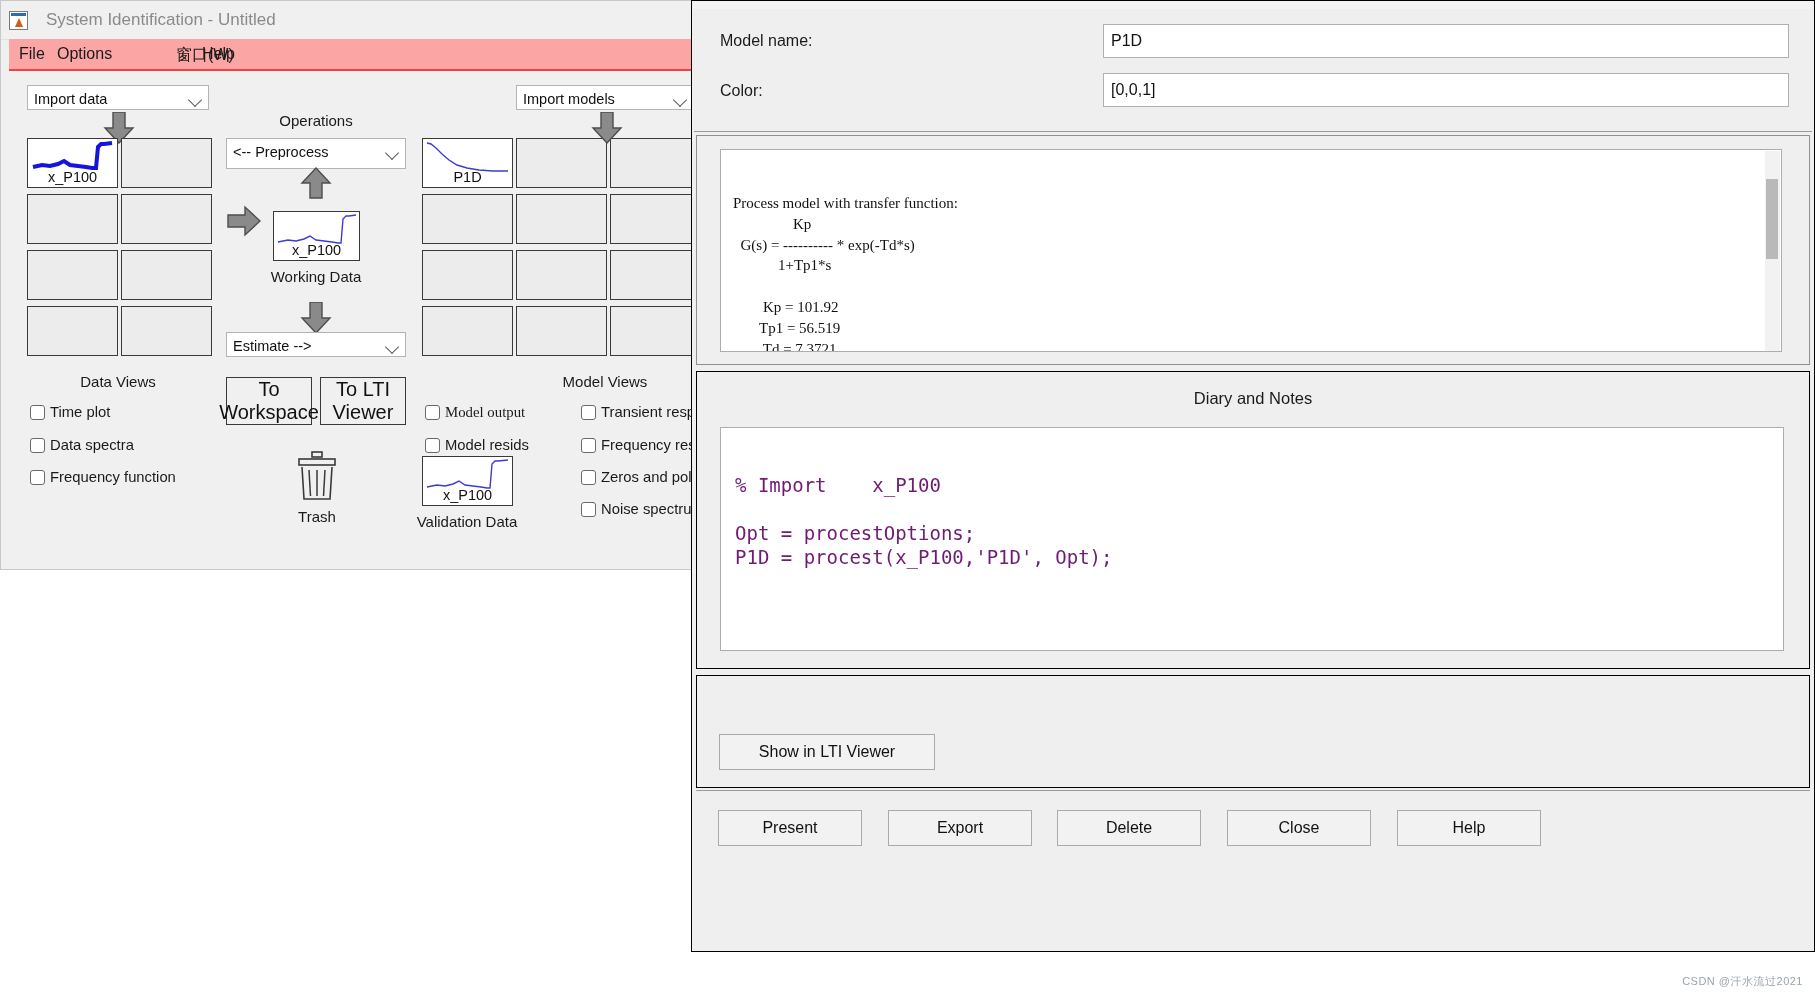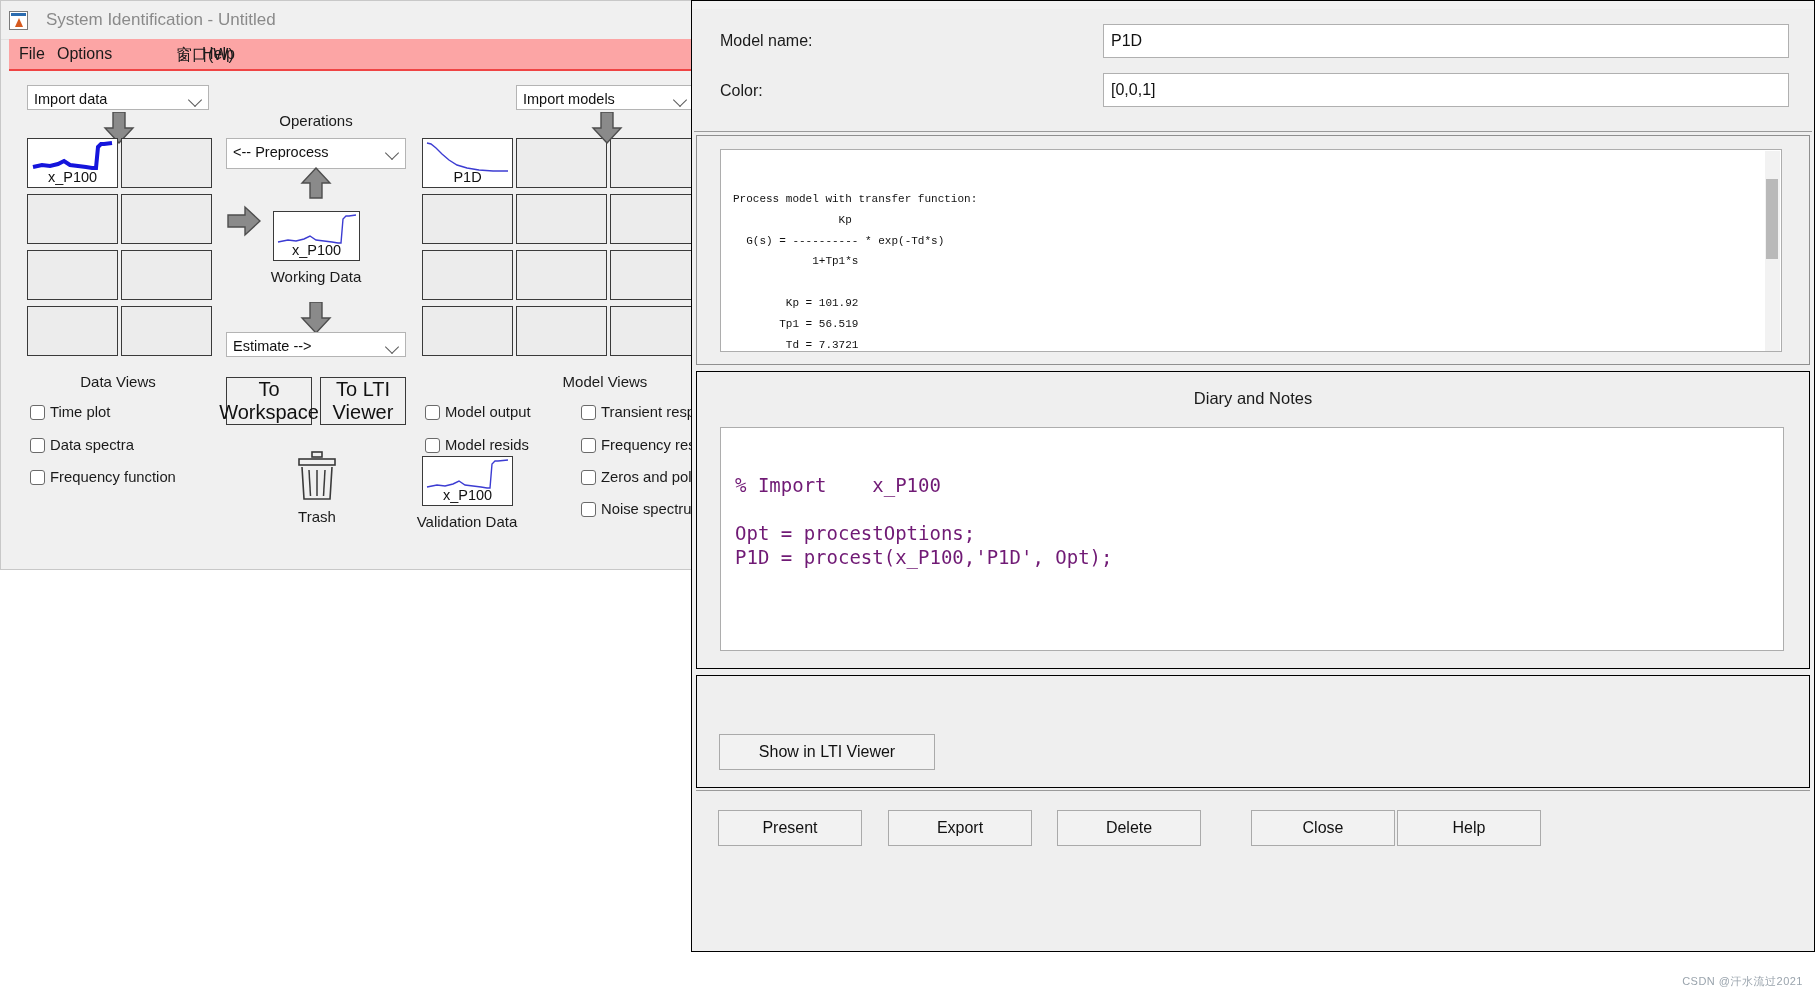--- a/index.html
+++ b/index.html
@@ -117,21 +117,21 @@
     position:absolute;left:4px;top:134px;width:1114px;height:230px;
     background:#efefef;border:1px solid #8f8f8f;box-sizing:border-box;
   }
   #tf-text{
     position:absolute;left:23px;top:13px;width:1062px;height:203px;
     background:#ffffff;border:1px solid #adadad;box-sizing:border-box;
     overflow:hidden;
   }
   #tf-pre{
     position:absolute;left:12px;top:28px;white-space:pre;
-    font-family:Liberation Mono, monospace;font-size:11px;color:#111;
+    font-family:Liberation Serif, serif;font-size:15px;color:#111;
     line-height:20.8px;
   }
   #tf-scroll{
     position:absolute;right:1px;top:1px;width:15px;height:201px;background:#f2f2f2;
   }
   #tf-thumb{
     position:absolute;right:2px;top:28px;width:12px;height:80px;background:#b9b9b9;
   }
 
   #dlg-diary{
@@ -284,21 +284,21 @@
     <div class="cbrow" style="left:29px;top:334px;">
       <span class="cbbox"></span><span>Time plot</span>
     </div>
     <div class="cbrow" style="left:29px;top:367px;">
       <span class="cbbox"></span><span>Data spectra</span>
     </div>
     <div class="cbrow" style="left:29px;top:399px;">
       <span class="cbbox"></span><span>Frequency function</span>
     </div>
 
-    <div class="cbrow" style="left:424px;top:334px;">
+    <div class="cbrow" style="left:424px;top:334px;font-family:Liberation Serif, serif;">
       <span class="cbbox"></span><span>Model output</span>
     </div>
     <div class="cbrow" style="left:424px;top:367px;">
       <span class="cbbox"></span><span>Model resids</span>
     </div>
 
     <div class="cbrow" style="left:580px;top:334px;">
       <span class="cbbox"></span><span>Transient resp</span>
     </div>
     <div class="cbrow" style="left:580px;top:367px;">
@@ -385,21 +385,21 @@
   <div id="dlg-actions">
     <div class="dlgbtn" style="left:22px;top:19px;width:144px;height:36px;text-align:right;">
       <span>Present</span>
     </div>
     <div class="dlgbtn" style="left:192px;top:19px;width:144px;height:36px;">
       <span>Export</span>
     </div>
     <div class="dlgbtn" style="left:361px;top:19px;width:144px;height:36px;">
       <span>Delete</span>
     </div>
-    <div class="dlgbtn" style="left:531px;top:19px;width:144px;height:36px;margin-left:24px;">
+    <div class="dlgbtn" style="left:531px;top:19px;width:144px;height:36px;">
       <span>Close</span>
     </div>
     <div class="dlgbtn" style="left:701px;top:19px;width:144px;height:36px;">
       <span>Help</span>
     </div>
   </div>
 
 </div>
 
 <div id="watermark">CSDN @汗水流过2021</div>

